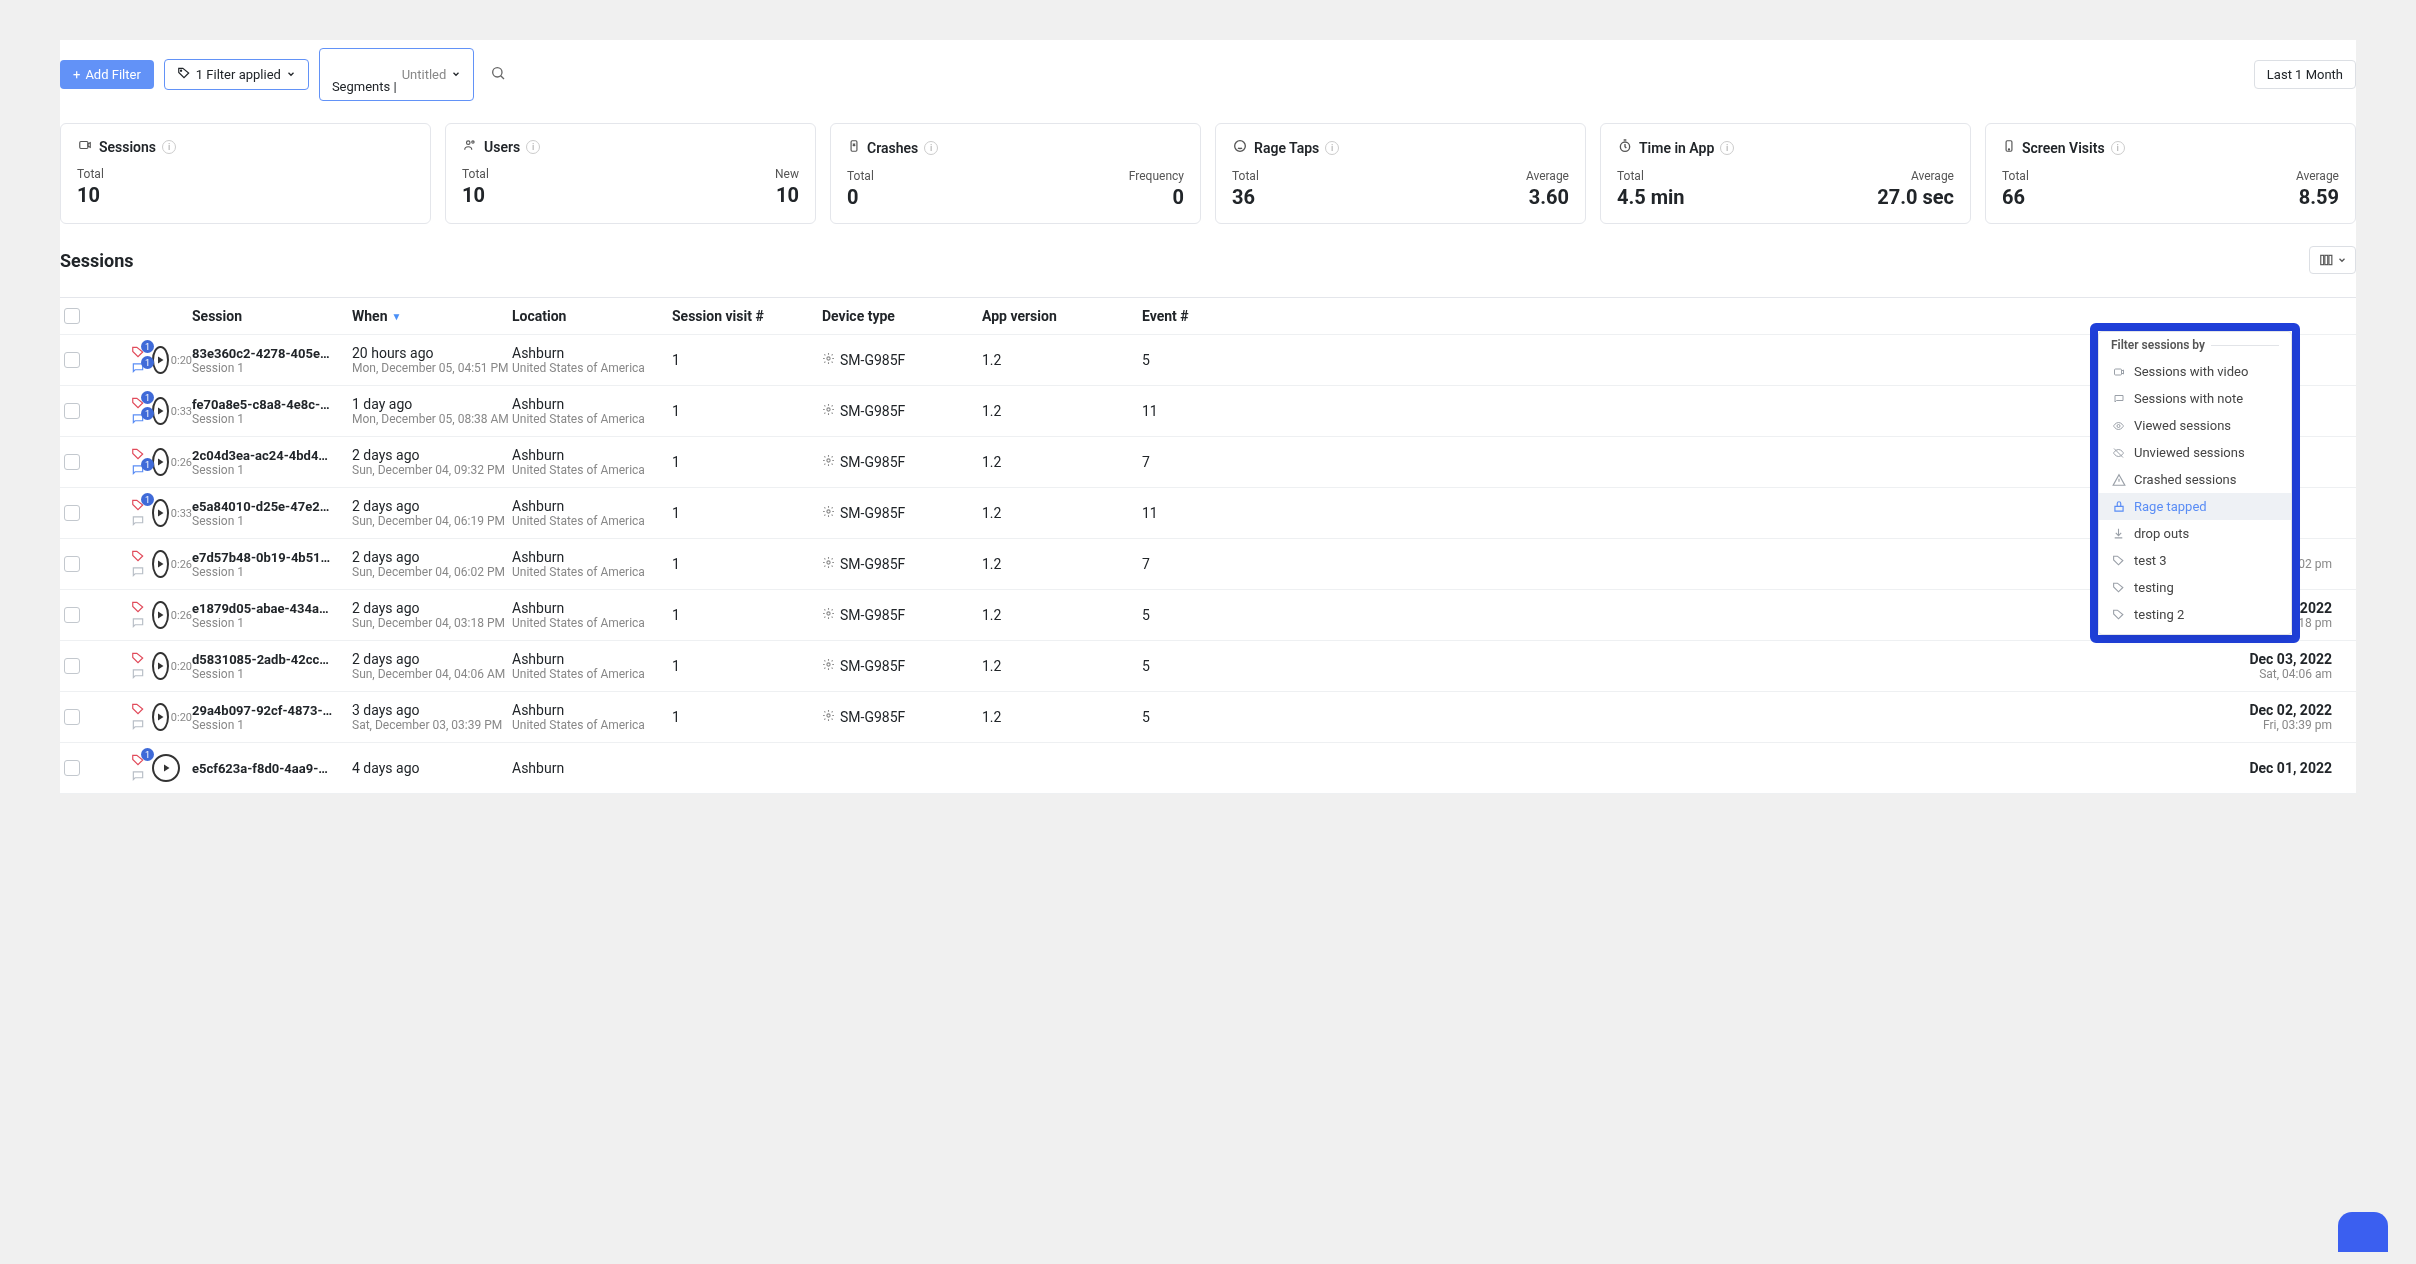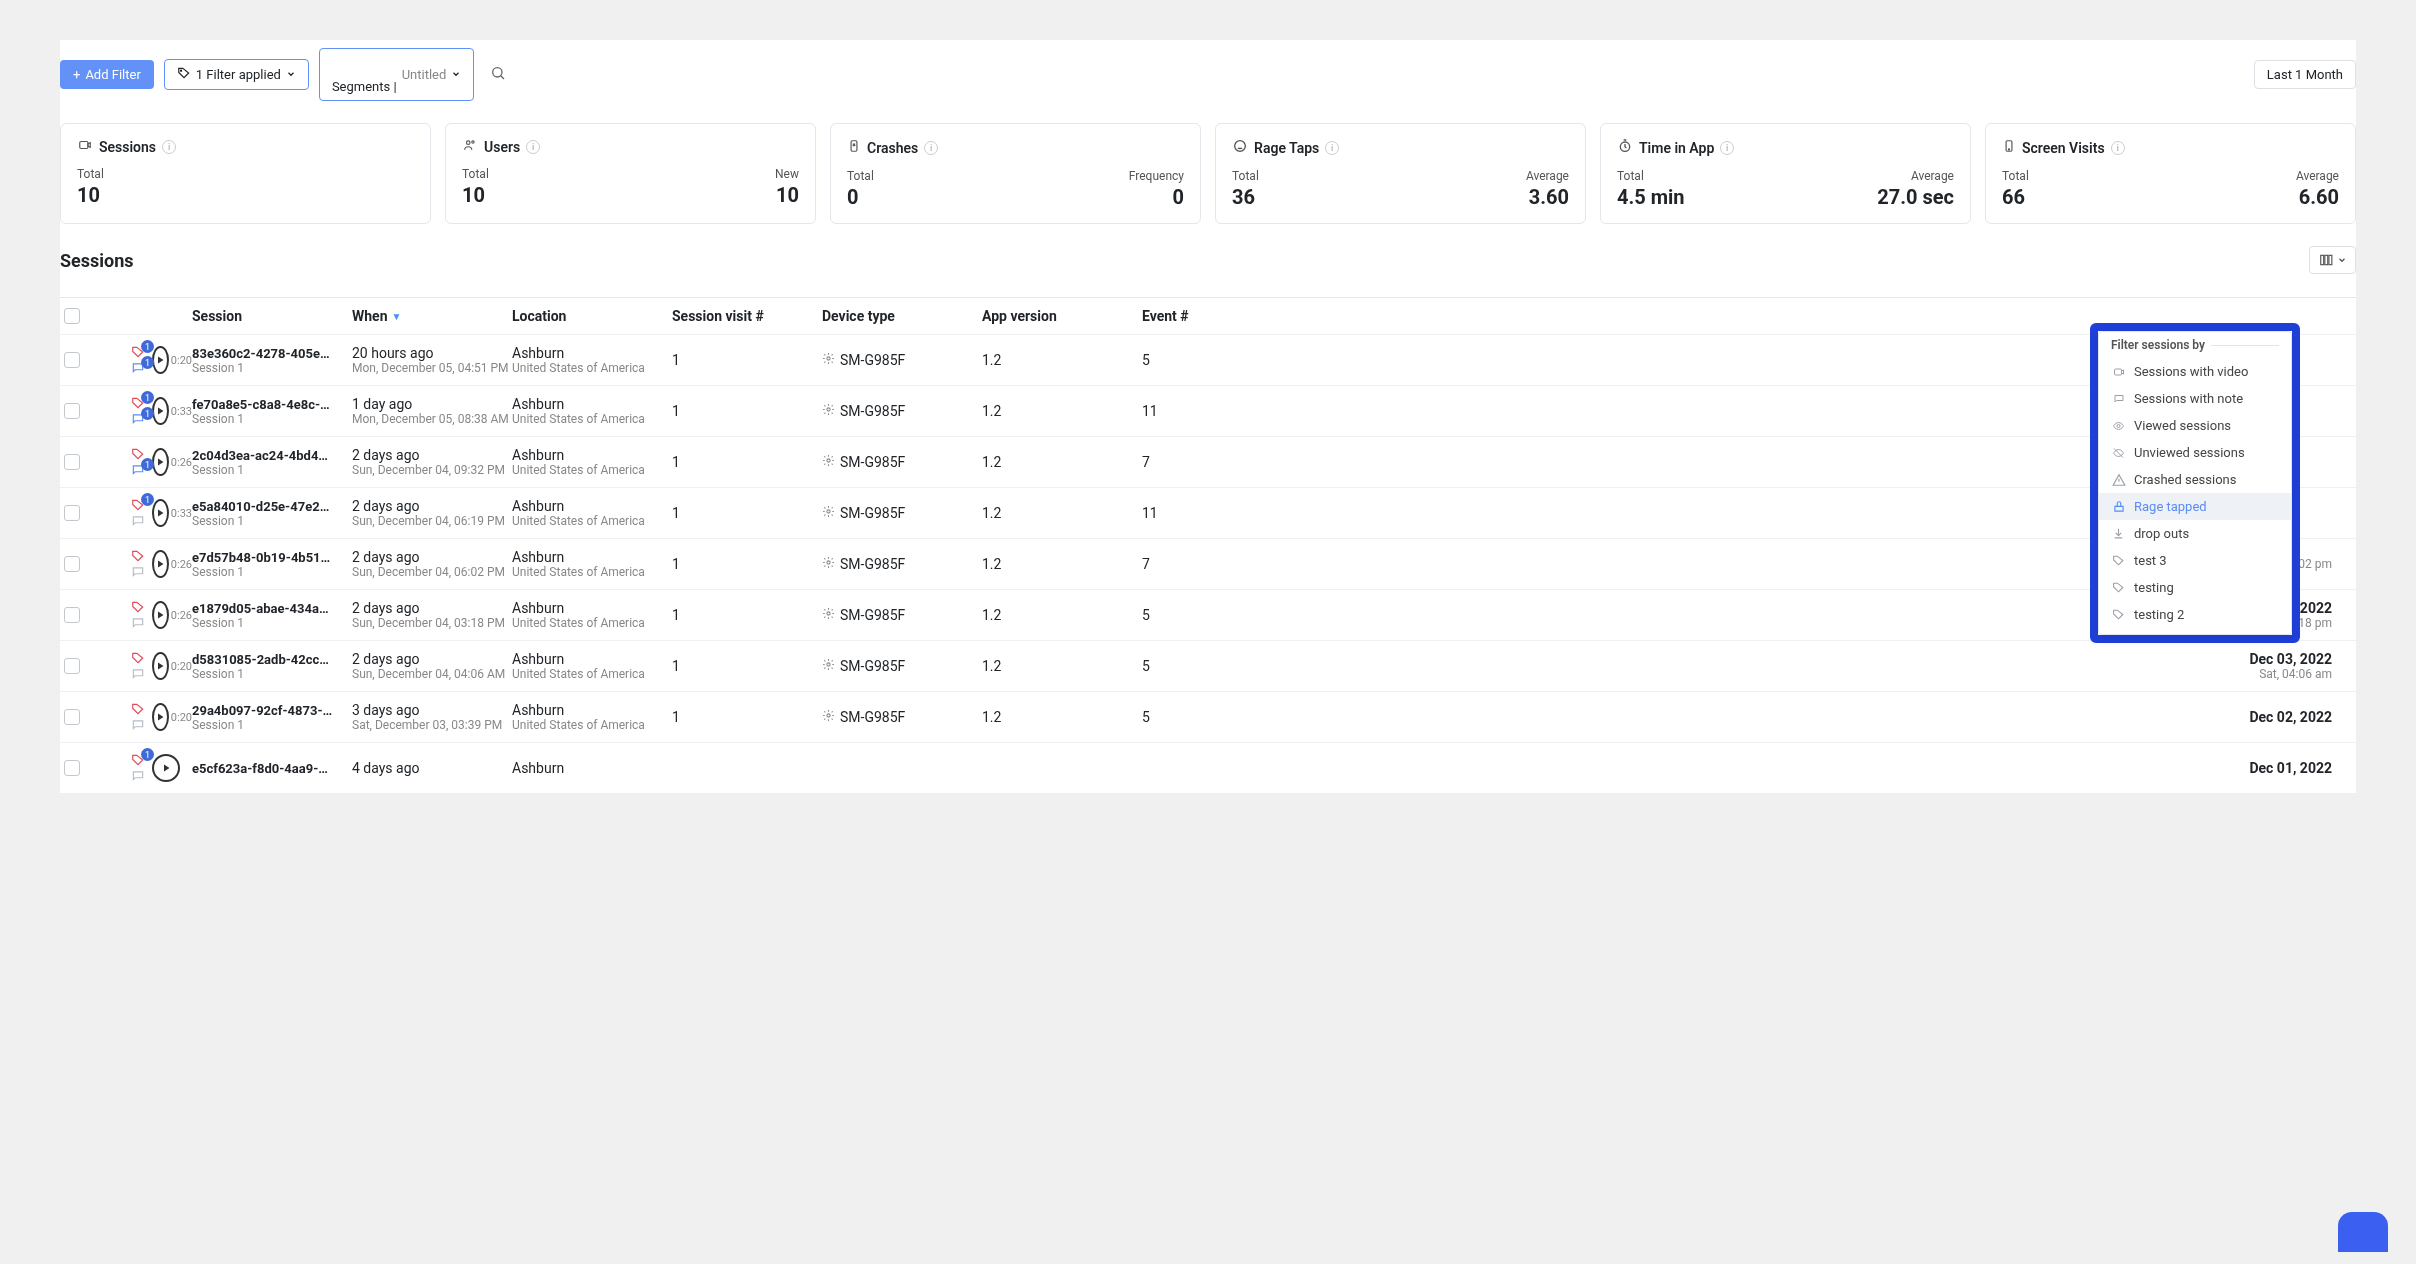--- a/index.html
+++ b/index.html
@@ -305,21 +305,21 @@
       <span>Screen Visits</span>
       <span class="info-dot">i</span>
     </div>
     <div class="card-body">
       <div>
         <div class="metric-label">Total</div>
         <div class="metric-value">66</div>
       </div>
       <div style="text-align:right;">
         <div class="metric-label">Average</div>
-        <div class="metric-value">6.60</div>
+        <div class="metric-value">8.59</div>
       </div>
     </div>
       </div>
     </div>
 
   <div class="section-head">
     <div class="section-title">Sessions</div>
     <div class="spacer"></div>
     <div class="col-btn">
       <svg width="16" height="14" viewBox="0 0 24 24" fill="none" stroke="#555" stroke-width="2">
@@ -721,20 +721,21 @@
       <span class="gear"><svg width="13" height="13" viewBox="0 0 24 24" fill="none" stroke="#888" stroke-width="2">
                 <circle cx="12" cy="12" r="3"></circle>
                 <path d="M12 2v3M12 19v3M4.2 4.2l2.1 2.1M17.7 17.7l2.1 2.1M2 12h3M19 12h3M4.2 19.8l2.1-2.1M17.7 6.3l2.1-2.1"></path>
               </svg></span>
       <span>SM-G985F</span>
     </div>
     <div>1.2</div>
     <div>5</div>
     <div class="start-cell">
       <div class="start-date">Dec 02, 2022</div>
+      <div class="start-time">Fri, 03:39 pm</div>
     </div>
         </div>
         <div class="tr">
     <div>
             <div class="cbx"></div>
           </div>
     <div class="badge-col">
       <div class="badge"><svg viewBox="0 0 24 24" fill="none" stroke="#e14a5a" stroke-width="2">
                 <path d="M20 12l-8 8-9-9V4h7z"></path>
               </svg><div class="badge-count">1</div></div>

